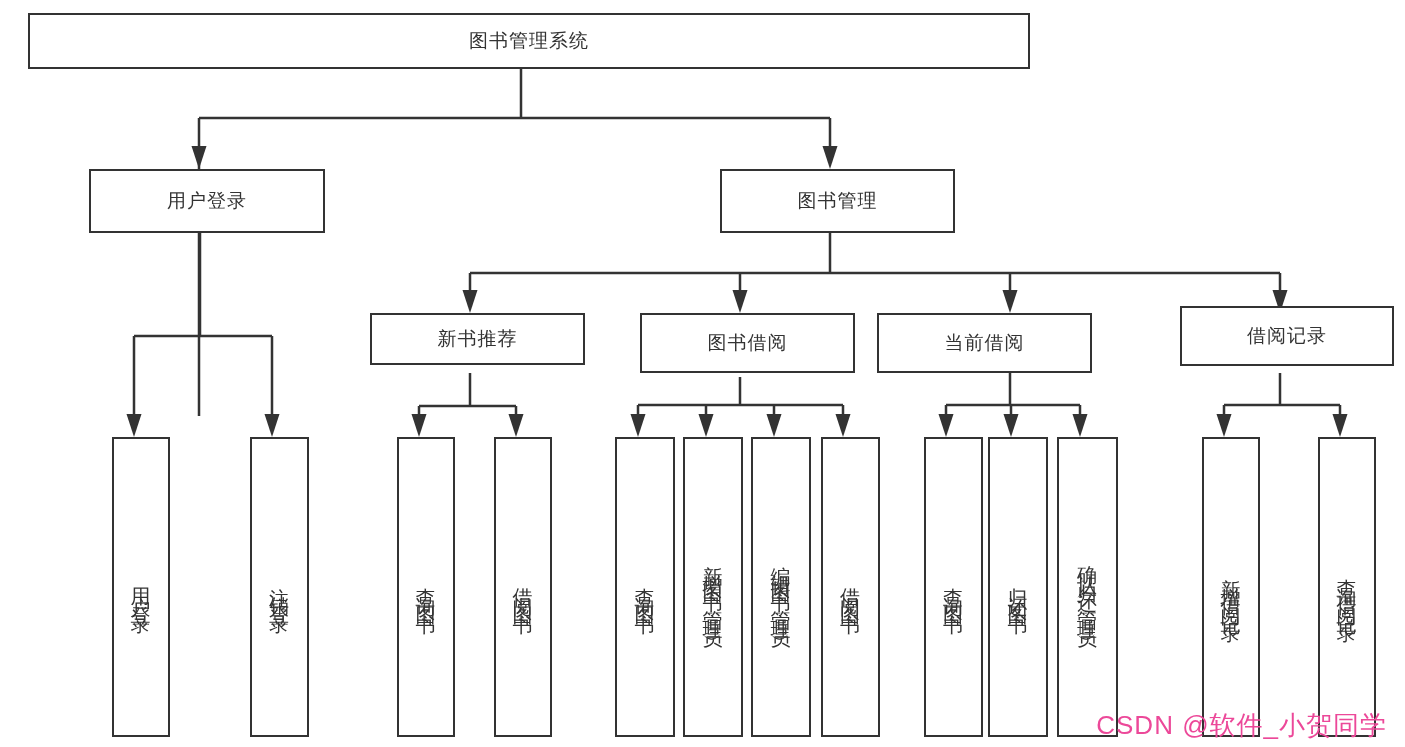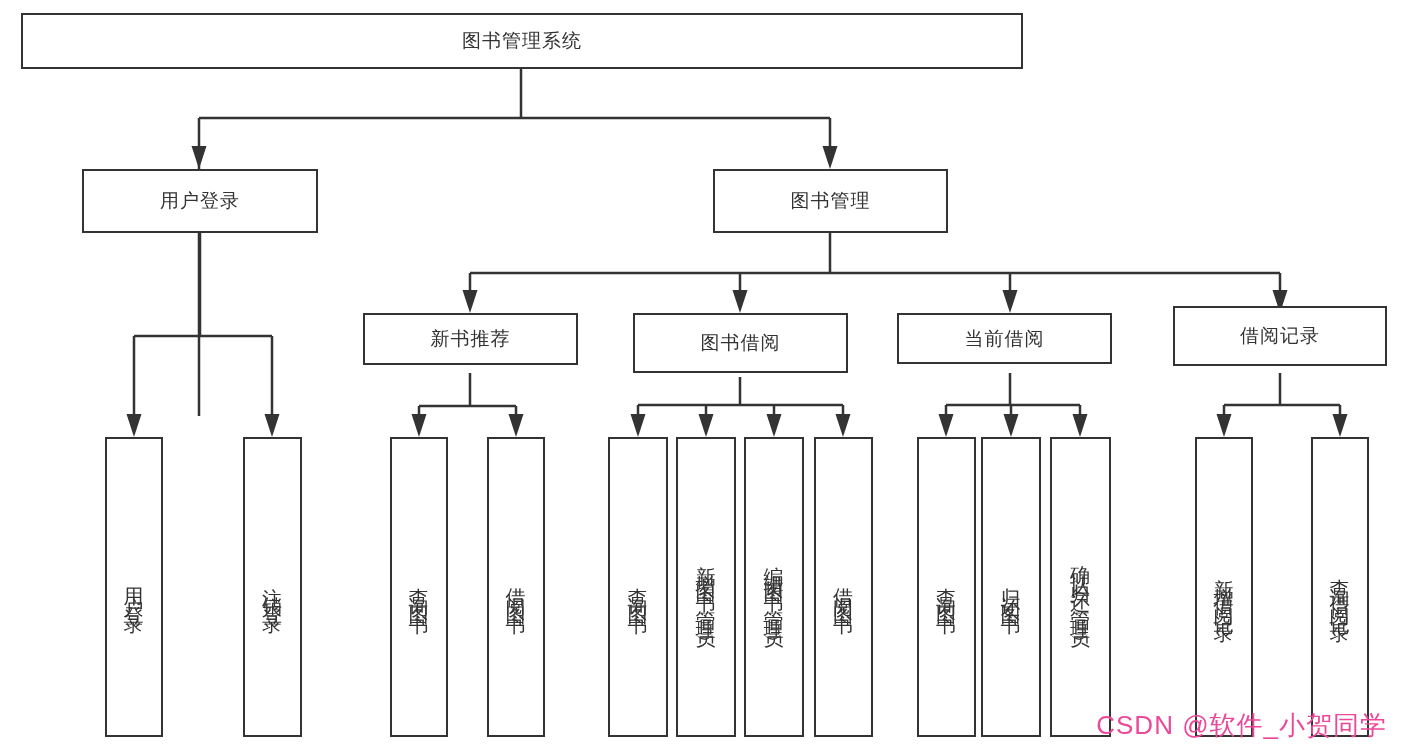--- a/index.html
+++ b/index.html
@@ -29,20 +29,21 @@
     box-sizing: border-box;
     border: 2.5px solid #333333;
     background: #ffffff;
     display: flex;
     align-items: center;
     justify-content: center;
     font-size: 19px;
     letter-spacing: 1px;
     color: #333333;
     z-index: 2;
+    margin-left: 7px;
   }
   .node.vert {
     writing-mode: vertical-rl;
     text-orientation: mixed;
     font-size: 20px;
     letter-spacing: 9px;
     line-height: 1;
     padding-top: 6px;
   }
   .watermark {
@@ -121,21 +122,21 @@
   <div class="node" style="left:713px; top:169px; width:235px; height:64px;">
     <span>图书管理</span>
   </div>
 
   <div class="node" style="left:363px; top:313px; width:215px; height:52px;">
     <span>新书推荐</span>
   </div>
   <div class="node" style="left:633px; top:313px; width:215px; height:60px;align-items:center;">
     <span>图书借阅</span>
   </div>
-  <div class="node" style="left:897px; top:313px; width:215px; height:51px;">
+  <div class="node" style="left:870px; top:313px; width:215px; height:60px;">
     <span>当前借阅</span>
   </div>
   <div class="node" style="left:1173px; top:306px; width:214px; height:60px;">
     <span>借阅记录</span>
   </div>
 
   <div class="node vert" style="left:105px; top:437px; width:58px; height:300px;">
     <span>用户登录</span>
   </div>
   <div class="node vert" style="left:243px; top:437px; width:59px; height:300px;">

